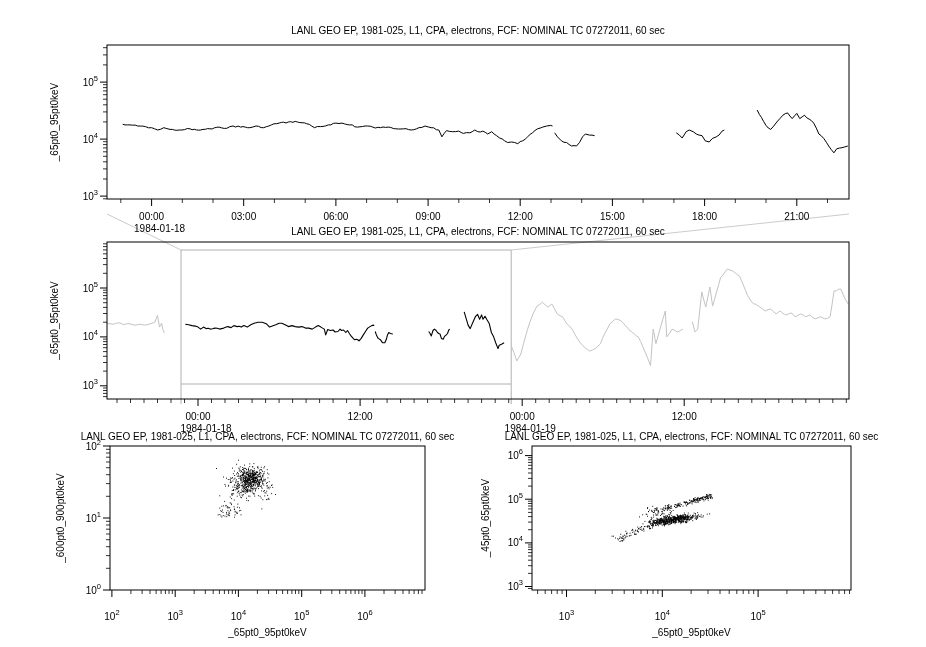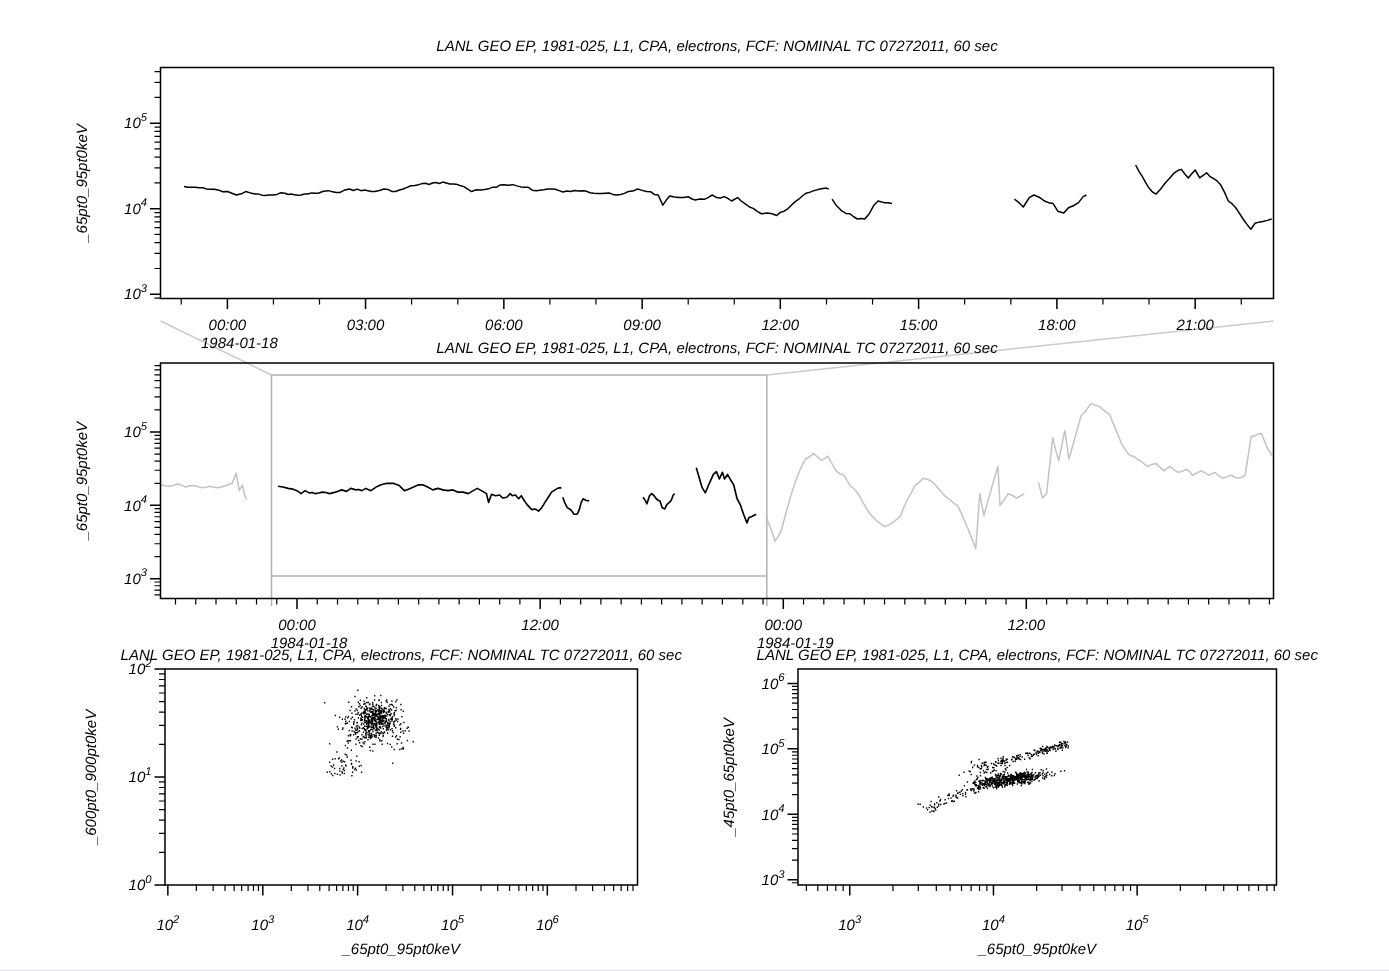--- a/index.html
+++ b/index.html
@@ -1,17 +1,17 @@
 <!DOCTYPE html>
 <html><head>
 <meta charset="utf-8">
 <style>
   html,body{margin:0;padding:0;background:#ffffff;}
-  .stage{position:relative;width:926px;height:647px;background:#8b5cf6;overflow:hidden;
-         font-family:"Liberation Sans", sans-serif;font-style:italic;}
+  .stage{position:relative;width:926px;height:647px;background:#737373;overflow:hidden;
+         font-family:"Liberation Sans", sans-serif;}
   svg{position:absolute;left:0;top:0;}
   svg text{fill:#000000;font-family:"Liberation Sans", sans-serif;}
 </style>
 </head>
 <body>
 
 <div class="stage">
   <svg id="chart-svg" width="926" height="647" viewBox="0 0 926 647">
       <rect x="0" y="0" width="926" height="647" fill="#ffffff"></rect>
       <g>

